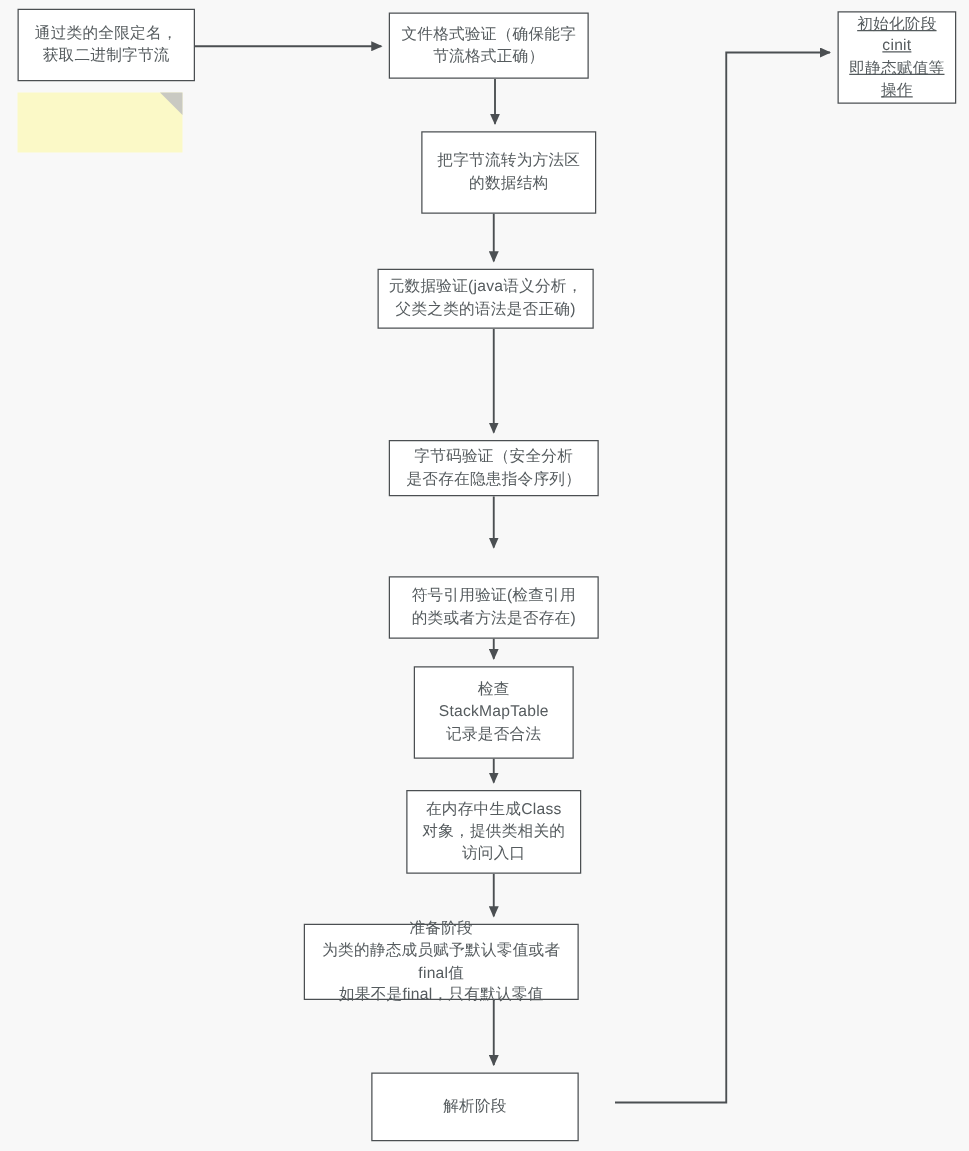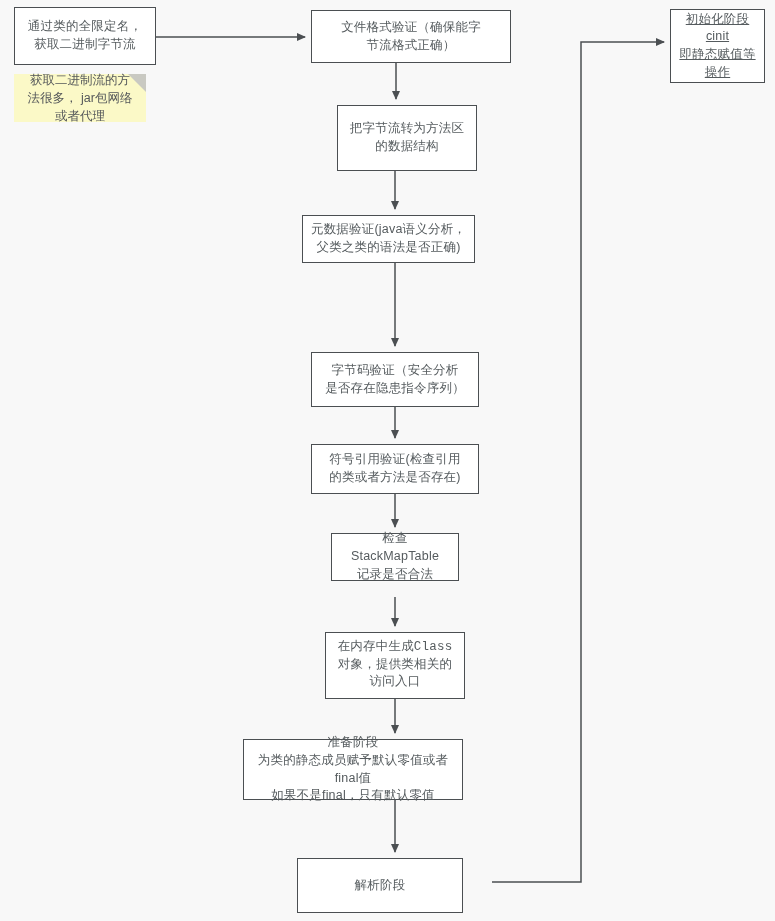--- a/index.html
+++ b/index.html
@@ -95,41 +95,39 @@
         <polyline points="395,494 395,527" fill="none" stroke="#4b4f52" stroke-width="1.5" marker-end="url(#arrowhead)"></polyline>
         <polyline points="395,597 395,626" fill="none" stroke="#4b4f52" stroke-width="1.5" marker-end="url(#arrowhead)"></polyline>
         <polyline points="395,699 395,733" fill="none" stroke="#4b4f52" stroke-width="1.5" marker-end="url(#arrowhead)"></polyline>
         <polyline points="395,800 395,852" fill="none" stroke="#4b4f52" stroke-width="1.5" marker-end="url(#arrowhead)"></polyline>
         <polyline points="492,882 581,882 581,42 664,42" fill="none" stroke="#4b4f52" stroke-width="1.5" marker-end="url(#arrowhead)"></polyline>
       </g>
   </svg>
   <div id="node-layer">
       <div class="node" style="left: 14px; top: 7px; width: 142px; height: 58px;"><span class="node-text">通过类的全限定名，
 获取二进制字节流</span></div>
-      <div class="node" style="left: 311px; top: 10px; width: 200px; height: 53px;"><span class="node-text">文件格式验证（确保能字
+      <div class="node" style="left: 311px; top: 10px; width: 160px; height: 53px;"><span class="node-text">文件格式验证（确保能字
 节流格式正确）</span></div>
       <div class="node" style="left: 670px; top: 9px; width: 95px; height: 74px; text-decoration: underline;"><span class="node-text">初始化阶段
 cinit
 即静态赋值等
 操作</span></div>
       <div class="node" style="left: 337px; top: 105px; width: 140px; height: 66px; font-family: Liberation Serif, serif;"><span class="node-text">把字节流转为方法区
 的数据结构</span></div>
       <div class="node" style="left: 302px; top: 215px; width: 173px; height: 48px;"><span class="node-text">元数据验证(java语义分析，
 父类之类的语法是否正确)</span></div>
-      <div class="node" style="left: 311px; top: 352px; width: 168px; height: 55px;"><span class="node-text">字节码验证（安全分析
+      <div class="node" style="left: 311px; top: 352px; width: 168px; height: 45px;"><span class="node-text">字节码验证（安全分析
 是否存在隐患指令序列）</span></div>
-      <div class="node" style="left: 311px; top: 444px; width: 168px; height: 50px;"><span class="node-text">符号引用验证(检查引用
+      <div class="node" style="left: 311px; top: 461px; width: 168px; height: 50px;"><span class="node-text">符号引用验证(检查引用
 的类或者方法是否存在)</span></div>
-      <div class="node" style="left: 331px; top: 533px; width: 128px; height: 48px;"><span class="node-text">检查
+      <div class="node" style="left: 331px; top: 533px; width: 128px; height: 74px;"><span class="node-text">检查
 StackMapTable
 记录是否合法</span></div>
-      <div class="node" style="left: 325px; top: 632px; width: 140px; height: 67px; font-family: Liberation Mono, monospace;"><span class="node-text">在内存中生成Class
+      <div class="node" style="left: 325px; top: 632px; width: 140px; height: 67px;"><span class="node-text">在内存中生成Class
 对象，提供类相关的
 访问入口</span></div>
       <div class="node" style="left: 243px; top: 739px; width: 220px; height: 61px;"><span class="node-text">准备阶段
 为类的静态成员赋予默认零值或者final值
 如果不是final，只有默认零值</span></div>
       <div class="node" style="left: 297px; top: 858px; width: 166px; height: 55px;"><span class="node-text">解析阶段</span></div>
-      <div class="note" style="left: 14px; top: 74px; width: 132px; height: 48px;"><span class="node-text">获取二进制流的方
-法很多， jar包网络
-或者代理</span><span class="fold"></span></div>
+      <div class="note" style="left: 14px; top: 74px; width: 132px; height: 48px;"><span class="fold"></span></div>
     </div>
 </div>
 
 </body></html>

